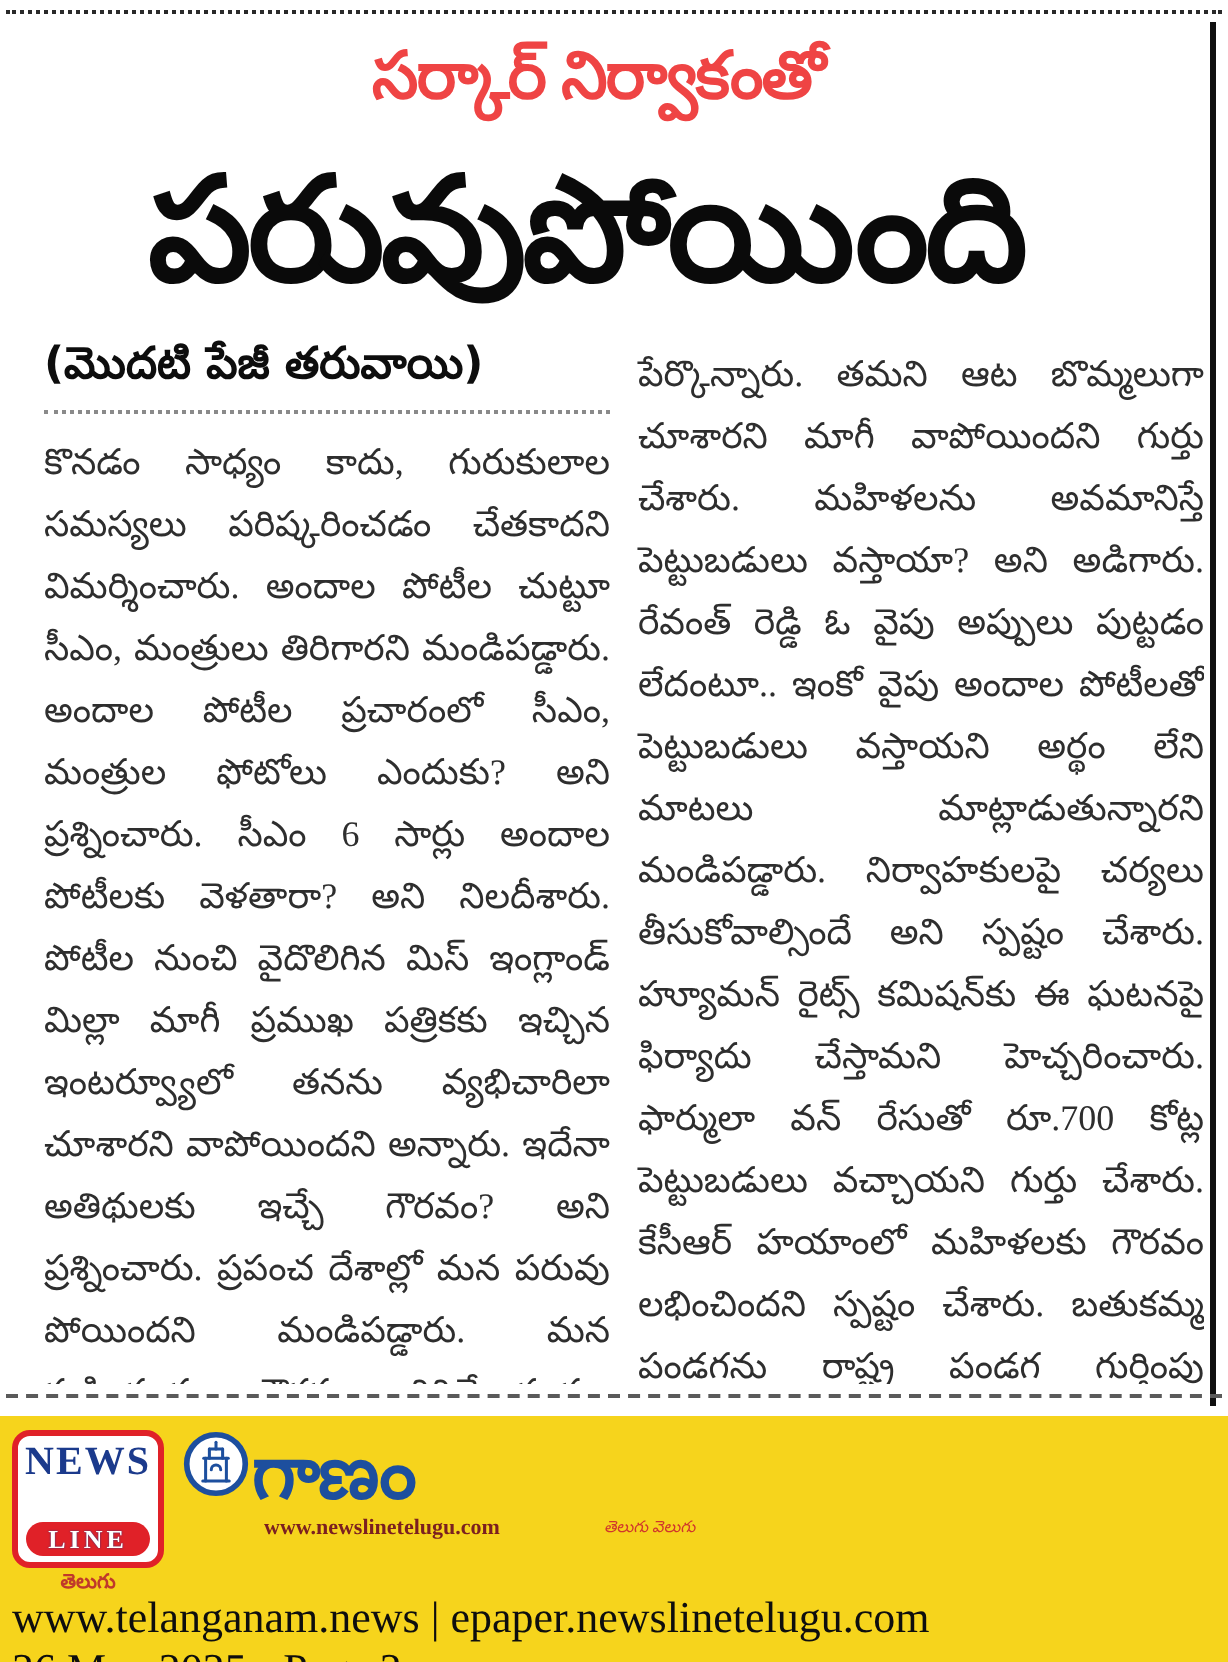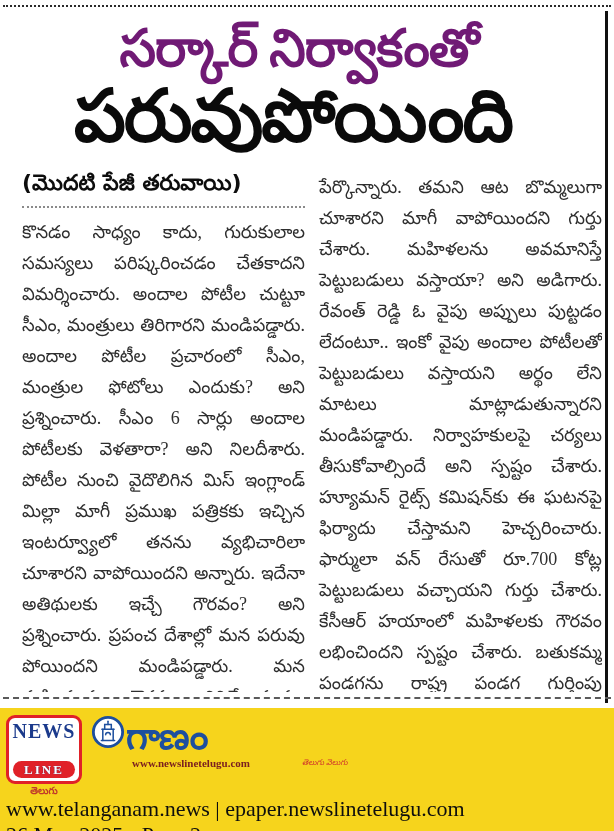--- a/index.html
+++ b/index.html
@@ -23,23 +23,23 @@
     position:absolute;top:5px;left:3px;right:3px;
     border-top:2px dotted #2a2a2a;
   }
   .right-vline{
     position:absolute;top:11px;right:6px;width:3px;height:692px;
     background:#101010;
   }
   .headline-1{
     position:absolute;top:20px;left:0;right:16px;
     text-align:center;
-    font-size:52px;font-weight:900;line-height:1.1;
-    letter-spacing:-1px;color:#701a75;
-    font-family:Liberation Serif, serif;
+    font-size:33px;font-weight:900;line-height:1.1;
+    letter-spacing:-1px;color:#ef4444;
+    font-family:Liberation Sans, sans-serif;
   }
   .headline-2{
     position:absolute;top:74px;left:0;right:28px;
     text-align:center;
     font-size:73px;font-weight:900;line-height:1.15;
     letter-spacing:-2px;color:#0a0a0a;
     font-family:"DejaVu Sans",sans-serif;
   }
   .content{
     position:absolute;top:170px;left:22px;right:12px;height:522px;

